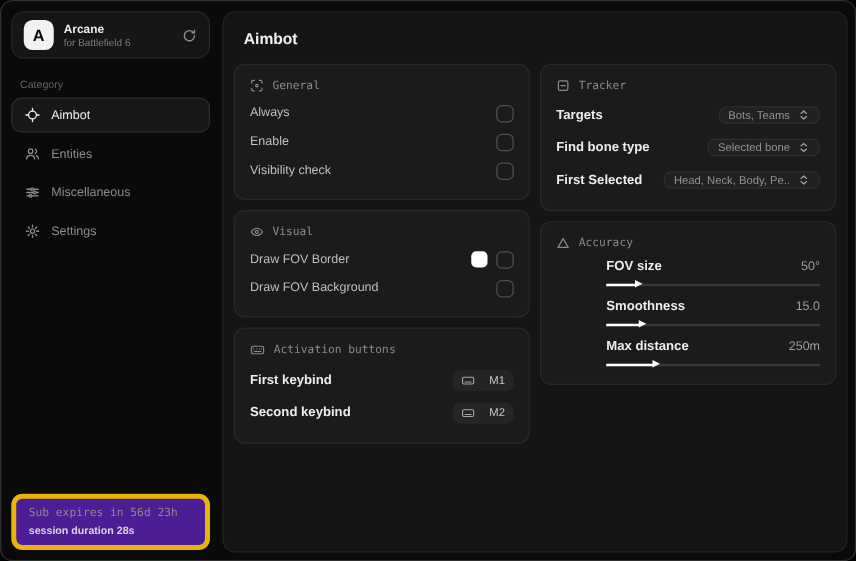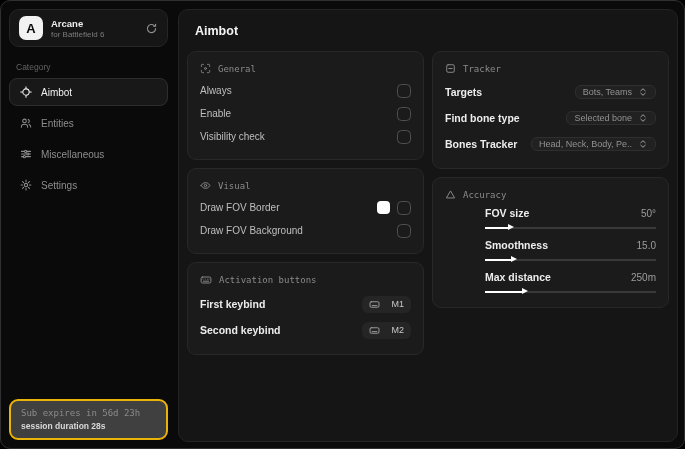--- a/index.html
+++ b/index.html
@@ -34,22 +34,22 @@
   .nav{ display:flex; flex-direction:column; gap:1px; }
   .nav-item{
     margin:1px 8px; padding:7px 10px; border-radius:8px;
     display:flex; align-items:center; gap:9px;
     font-size:10px; color:#8d8d8d; border:1px solid transparent; cursor:default;
   }
   .nav-item.active{ background:#181818; border-color:#2e2e2e; color:#f1f1f1; }
   .nav-item svg{ flex:0 0 auto; }
 
   .sidebar-footer{
-    margin:auto 8px 8px 8px; border:2px solid #eab308; border-radius:9px;
-    background:#404040; padding:7px 10px; display:flex; flex-direction:column; gap:3px;
+    margin:auto 8px 8px 8px; border:4px solid #eab308; border-radius:9px;
+    background:#4c1d95; padding:7px 10px; display:flex; flex-direction:column; gap:3px;
   }
   .footer-line1{ font-family:"DejaVu Sans Mono", monospace; font-size:9px; color:#8b8b8b; }
   .footer-line2{ font-size:8.5px; font-weight:bold; color:#d9d9d9; }
 
   
   .main{
     flex:1; margin:8px 6px 6px 2px; background:#151515;
     border:1px solid #242424; border-radius:10px; padding:10px 8px; overflow:hidden;
   }
   .main-title{ font-size:12.5px; font-weight:bold; color:#f3f3f3; margin:4px 8px 13px 8px; }
@@ -302,21 +302,21 @@
             <span class="dd-pill">
               <span class="dd-text">Selected bone</span>
               <span style="display:flex">
                 <svg width="10" height="10" viewBox="0 0 16 16" fill="none" stroke="currentColor" stroke-width="1.6" stroke-linecap="round" stroke-linejoin="round">
                   <path d="M4.5 6L8 2.8 11.5 6M4.5 10L8 13.2 11.5 10"></path>
                 </svg>
               </span>
             </span>
           </div>
           <div class="row tracker-row">
-            <span class="lbl-strong">Bones Tracker</span>
+            <span class="lbl-strong">First Selected</span>
             <span class="grow"></span>
             <span class="dd-pill">
               <span class="dd-text">Head, Neck, Body, Pe..</span>
               <span style="display:flex">
                 <svg width="10" height="10" viewBox="0 0 16 16" fill="none" stroke="currentColor" stroke-width="1.6" stroke-linecap="round" stroke-linejoin="round">
                   <path d="M4.5 6L8 2.8 11.5 6M4.5 10L8 13.2 11.5 10"></path>
                 </svg>
               </span>
             </span>
           </div>

